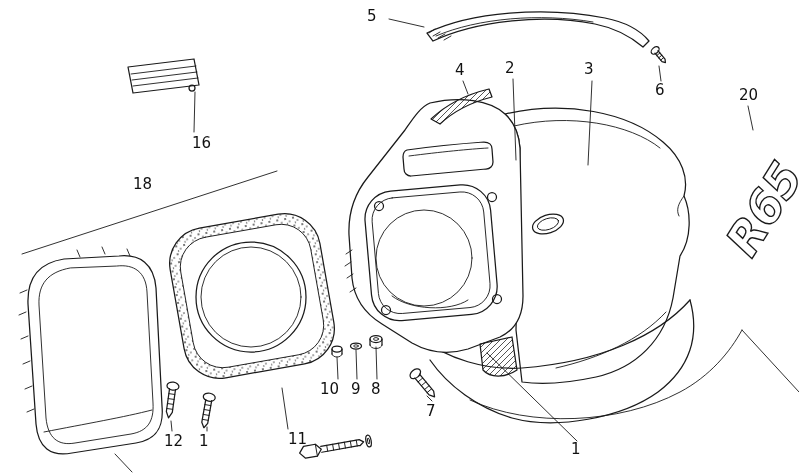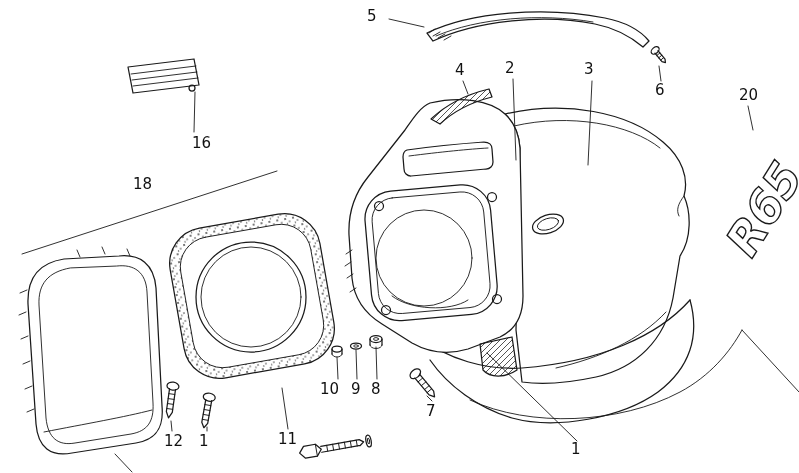--- a/index.html
+++ b/index.html
@@ -206,16 +206,16 @@
 <span class="lbl" style="left:584px;top:62px">3</span>
 <span class="lbl" style="left:655px;top:83px">6</span>
 <span class="lbl" style="left:739px;top:88px">20</span>
 <span class="lbl" style="left:133px;top:177px">18</span>
 <span class="lbl" style="left:320px;top:382px">10</span>
 <span class="lbl" style="left:351px;top:382px">9</span>
 <span class="lbl" style="left:371px;top:382px">8</span>
 <span class="lbl" style="left:426px;top:404px">7</span>
 <span class="lbl" style="left:164px;top:434px">12</span>
 <span class="lbl" style="left:199px;top:434px">1</span>
-<span class="lbl" style="left:278px;top:432px">11</span>
+<span class="lbl" style="left:288px;top:432px">11</span>
 <span class="lbl" style="left:571px;top:442px">1</span>
 
 </div>
 
 </body></html>

